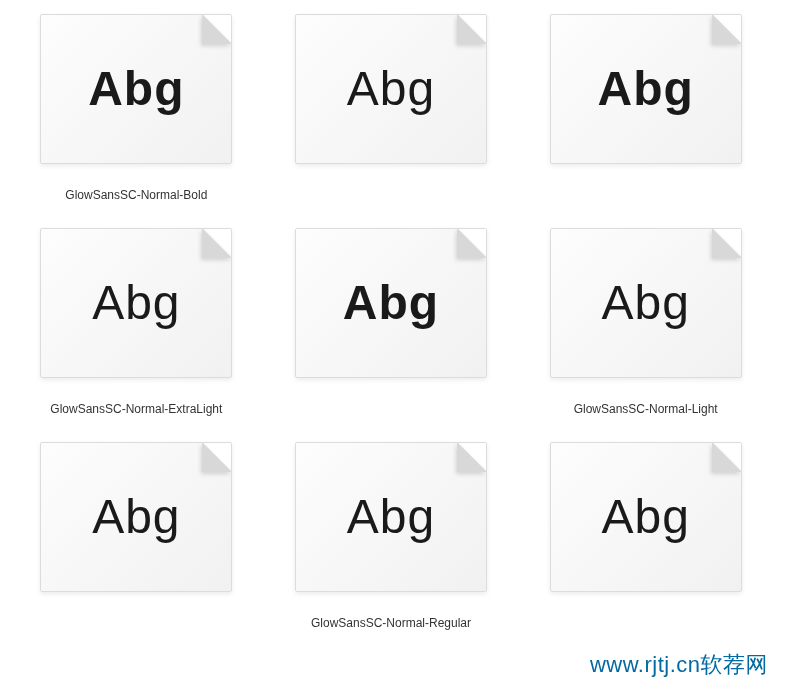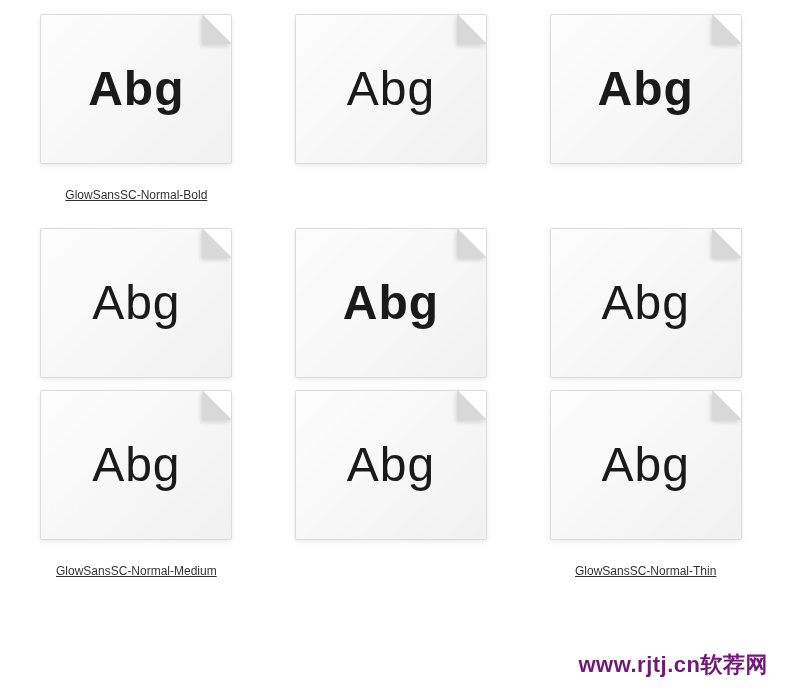--- a/index.html
+++ b/index.html
@@ -76,29 +76,28 @@
     .w-light { font-weight: 300; }
     .w-medium { font-weight: 500; }
     .w-regular { font-weight: 400; }
     .w-thin { font-weight: 100; }
     .label {
       margin-top: 24px;
       font-size: 12px;
       color: #333;
       text-align: center;
       height: 28px;
-      text-decoration: underline;
     }
     .watermark {
       position: absolute;
       right: 20px;
       bottom: 20px;
       font-size: 22px;
-      font-weight: 700;
-      color: #701a75;
+      font-weight: 400;
+      color: #0369a1;
       letter-spacing: 0.5px;
       pointer-events: none;
     }
   </style>
 </head>
 <body>
 
 <div class="grid">
 
   <div class="item">
@@ -121,54 +120,55 @@
       <div class="fold"></div>
       <div class="preview w-extrabold">Abg</div>
     </div>
   </div>
 
   <div class="item">
     <div class="thumb">
       <div class="fold"></div>
       <div class="preview w-extralight">Abg</div>
     </div>
+    <div class="label">GlowSansSC-Normal-ExtraLight</div>
   </div>
 
   <div class="item">
     <div class="thumb">
       <div class="fold"></div>
       <div class="preview w-heavy">Abg</div>
     </div>
   </div>
 
   <div class="item">
     <div class="thumb">
       <div class="fold"></div>
       <div class="preview w-light">Abg</div>
     </div>
+    <div class="label">GlowSansSC-Normal-Light</div>
   </div>
 
   <div class="item">
     <div class="thumb">
       <div class="fold"></div>
       <div class="preview w-medium">Abg</div>
     </div>
-    <div class="label">GlowSansSC-Normal-Medium</div>
   </div>
 
   <div class="item">
     <div class="thumb">
       <div class="fold"></div>
       <div class="preview w-regular">Abg</div>
     </div>
+    <div class="label">GlowSansSC-Normal-Regular</div>
   </div>
 
   <div class="item">
     <div class="thumb">
       <div class="fold"></div>
       <div class="preview w-thin">Abg</div>
     </div>
-    <div class="label">GlowSansSC-Normal-Thin</div>
   </div>
 
 </div>
 
 <div class="watermark">www.rjtj.cn软荐网</div>
 
 </body></html>

